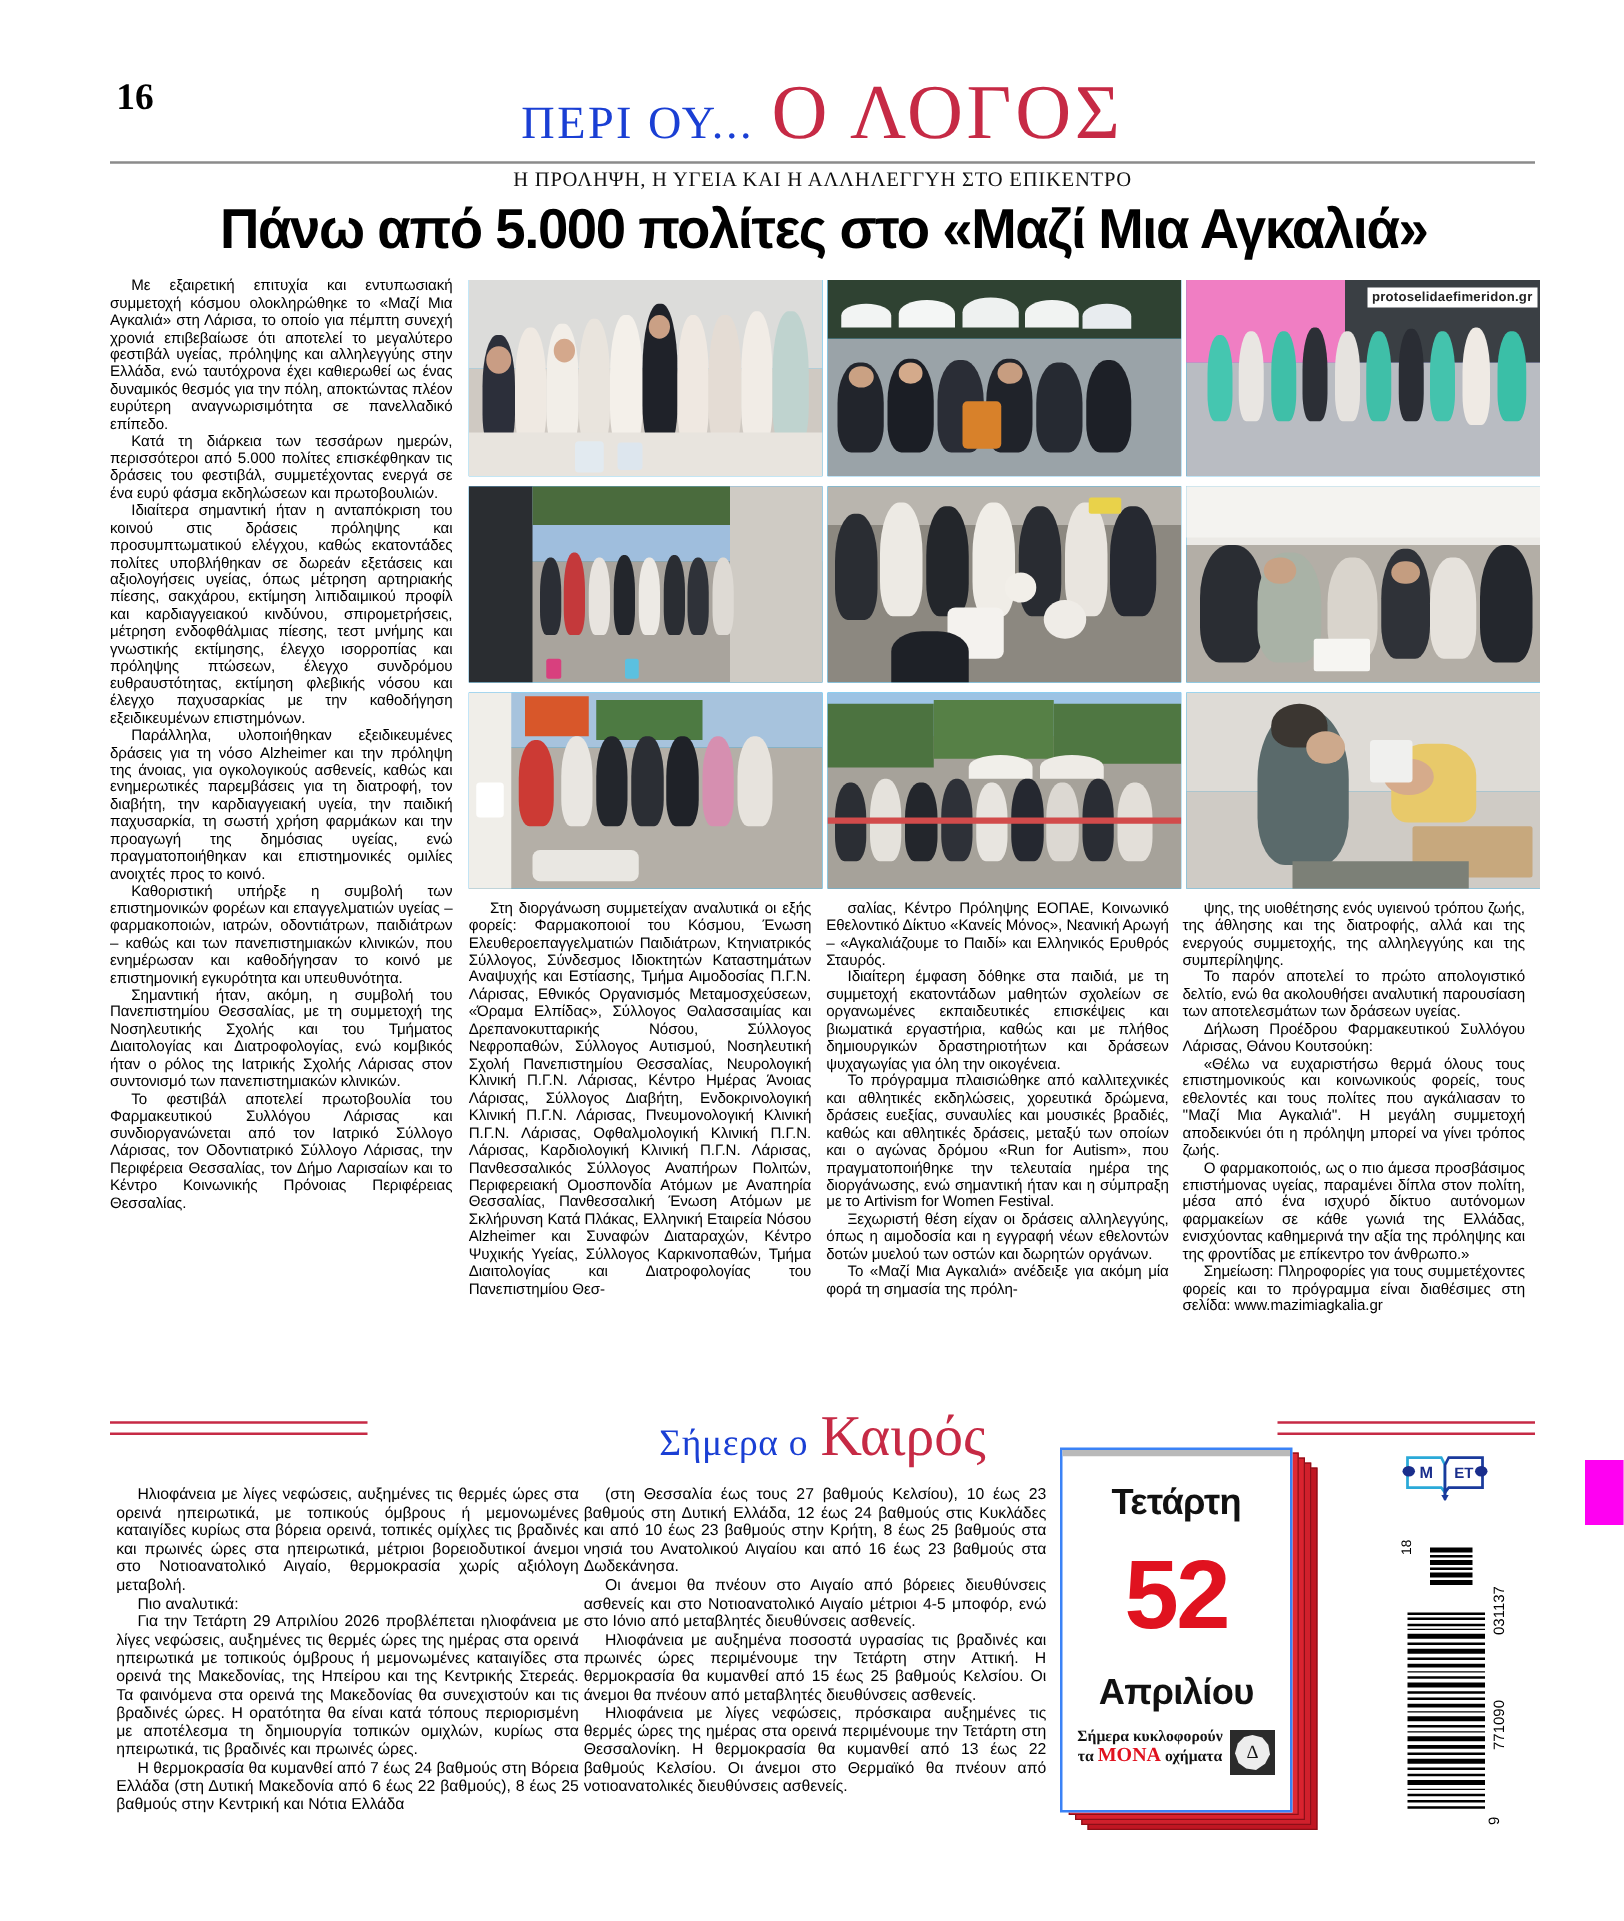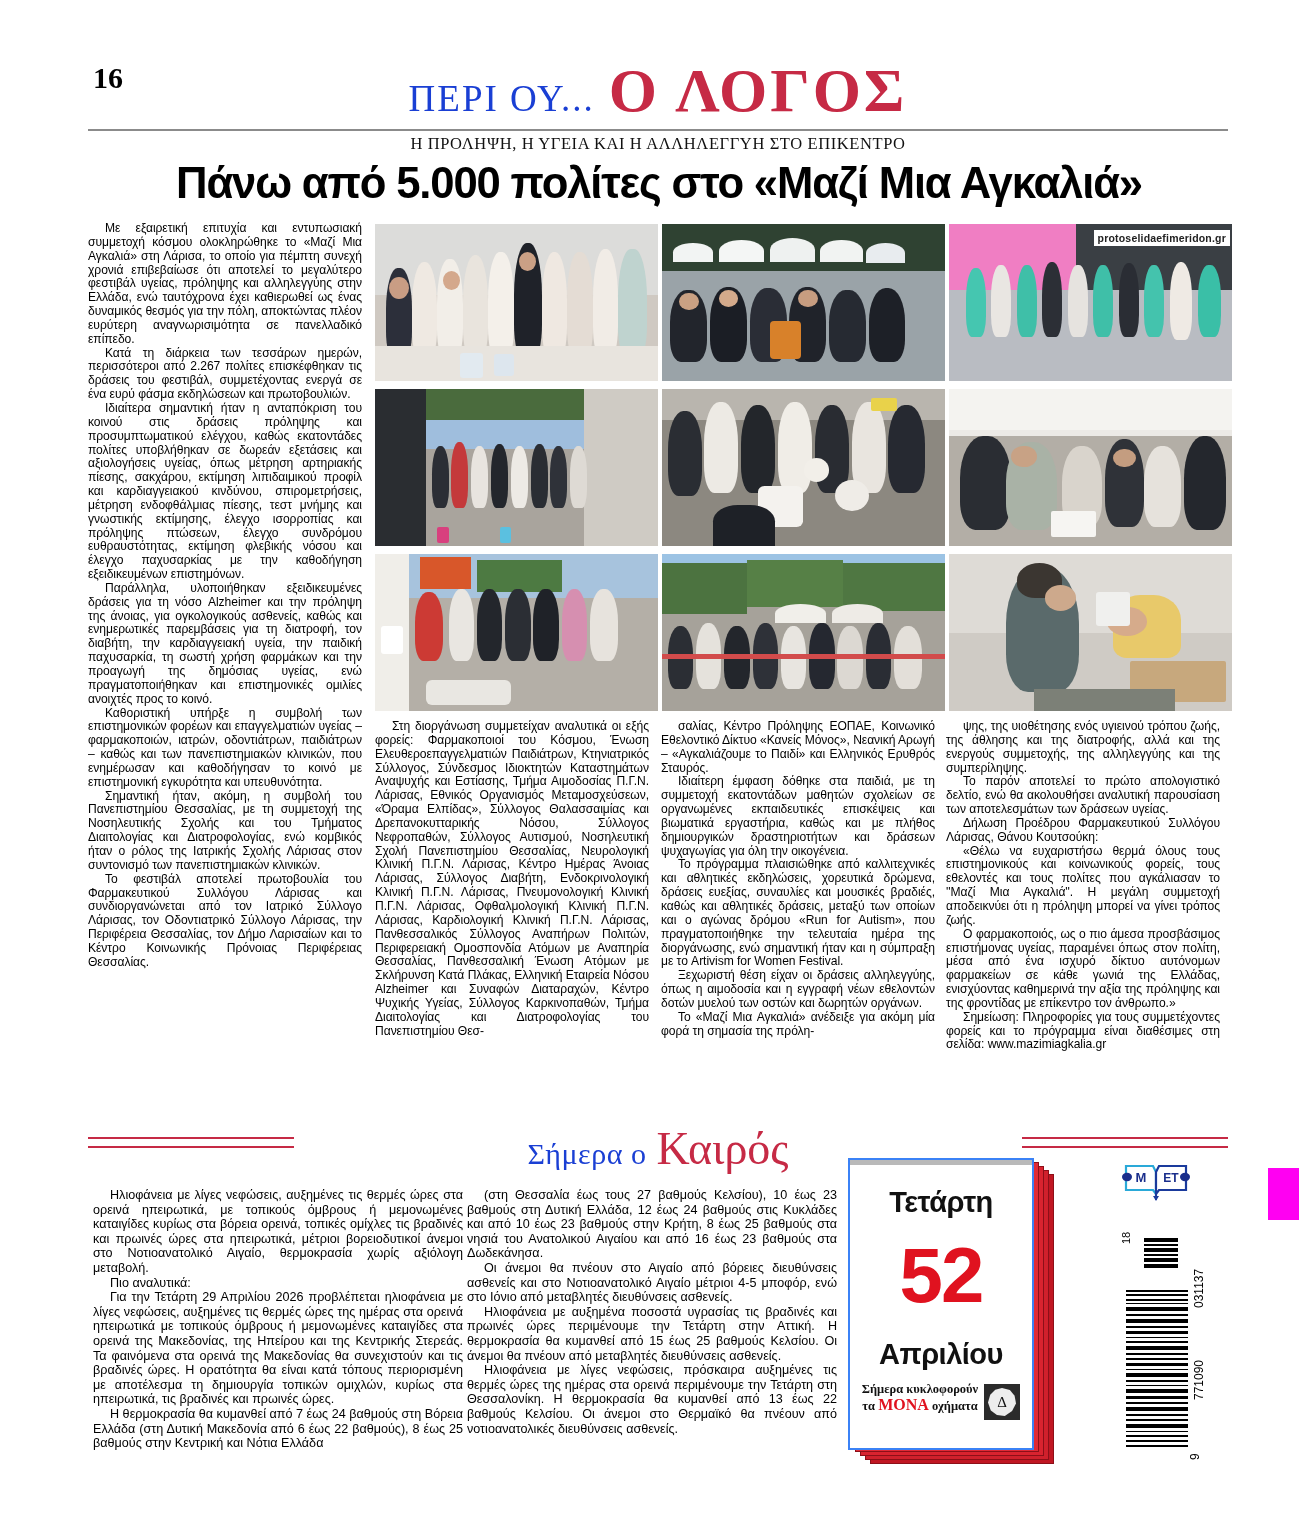--- a/index.html
+++ b/index.html
@@ -25,21 +25,21 @@
     text-align:center;
     font-family:"Liberation Serif", serif;
     white-space:nowrap;
   }
   .logo-peri{
     color:#1a3fd4;font-size:37px;letter-spacing:2px;
     vertical-align:baseline;
   }
   .logo-main{
     color:#c62a45;font-size:62px;letter-spacing:3px;
-    margin-left:14px;vertical-align:baseline;font-weight:bold;
+    margin-left:14px;vertical-align:baseline;
   }
   .rule-under-logo{
     position:absolute;left:0;top:74px;width:1140px;height:0;
     border-top:2px solid #8b8b8b;
   }
 
   
   .kicker{
     position:absolute;left:88px;top:134px;width:1140px;
     text-align:center;
@@ -389,21 +389,21 @@
         <div class="blob" style="left:56%;top:34%;width:14%;height:18%;background:#d6ab8b;border-radius:50%"></div>
         <div class="blob" style="left:52%;top:24%;width:12%;height:22%;background:#f0f0ee;border-radius:3px"></div>
         <div class="blob" style="left:64%;bottom:6%;width:34%;height:26%;background:#c7a87d;border-radius:2px"></div>
         <div class="blob" style="left:30%;bottom:0;width:50%;height:14%;background:#7c8077;border-radius:0"></div>
       </div>
 
     </div>
 
     <div class="col" id="col1">
       <p>Με εξαιρετική επιτυχία και εντυπωσιακή συμμετοχή κόσμου ολοκληρώθηκε το «Μαζί Μια Αγκαλιά» στη Λάρισα, το οποίο για πέμπτη συνεχή χρονιά επιβεβαίωσε ότι αποτελεί το μεγαλύτερο φεστιβάλ υγείας, πρόληψης και αλληλεγγύης στην Ελλάδα, ενώ ταυτόχρονα έχει καθιερωθεί ως ένας δυναμικός θεσμός για την πόλη, αποκτώντας πλέον ευρύτερη αναγνωρισιμότητα σε πανελλαδικό επίπεδο.</p>
-      <p>Κατά τη διάρκεια των τεσσάρων ημερών, περισσότεροι από 2.267 πολίτες επισκέφθηκαν τις δράσεις του φεστιβάλ, συμμετέχοντας ενεργά σε ένα ευρύ φάσμα εκδηλώσεων και πρωτοβουλιών.</p>
+      <p>Κατά τη διάρκεια των τεσσάρων ημερών, περισσότεροι από 5.000 πολίτες επισκέφθηκαν τις δράσεις του φεστιβάλ, συμμετέχοντας ενεργά σε ένα ευρύ φάσμα εκδηλώσεων και πρωτοβουλιών.</p>
       <p>Ιδιαίτερα σημαντική ήταν η ανταπόκριση του κοινού στις δράσεις πρόληψης και προσυμπτωματικού ελέγχου, καθώς εκατοντάδες πολίτες υποβλήθηκαν σε δωρεάν εξετάσεις και αξιολογήσεις υγείας, όπως μέτρηση αρτηριακής πίεσης, σακχάρου, εκτίμηση λιπιδαιμικού προφίλ και καρδιαγγειακού κινδύνου, σπιρομετρήσεις, μέτρηση ενδοφθάλμιας πίεσης, τεστ μνήμης και γνωστικής εκτίμησης, έλεγχο ισορροπίας και πρόληψης πτώσεων, έλεγχο συνδρόμου ευθραυστότητας, εκτίμηση φλεβικής νόσου και έλεγχο παχυσαρκίας με την καθοδήγηση εξειδικευμένων επιστημόνων.</p>
       <p>Παράλληλα, υλοποιήθηκαν εξειδικευμένες δράσεις για τη νόσο Alzheimer και την πρόληψη της άνοιας, για ογκολογικούς ασθενείς, καθώς και ενημερωτικές παρεμβάσεις για τη διατροφή, τον διαβήτη, την καρδιαγγειακή υγεία, την παιδική παχυσαρκία, τη σωστή χρήση φαρμάκων και την προαγωγή της δημόσιας υγείας, ενώ πραγματοποιήθηκαν και επιστημονικές ομιλίες ανοιχτές προς το κοινό.</p>
       <p>Καθοριστική υπήρξε η συμβολή των επιστημονικών φορέων και επαγγελματιών υγείας – φαρμακοποιών, ιατρών, οδοντιάτρων, παιδιάτρων – καθώς και των πανεπιστημιακών κλινικών, που ενημέρωσαν και καθοδήγησαν το κοινό με επιστημονική εγκυρότητα και υπευθυνότητα.</p>
       <p>Σημαντική ήταν, ακόμη, η συμβολή του Πανεπιστημίου Θεσσαλίας, με τη συμμετοχή της Νοσηλευτικής Σχολής και του Τμήματος Διαιτολογίας και Διατροφολογίας, ενώ κομβικός ήταν ο ρόλος της Ιατρικής Σχολής Λάρισας στον συντονισμό των πανεπιστημιακών κλινικών.</p>
       <p>Το φεστιβάλ αποτελεί πρωτοβουλία του Φαρμακευτικού Συλλόγου Λάρισας και συνδιοργανώνεται από τον Ιατρικό Σύλλογο Λάρισας, τον Οδοντιατρικό Σύλλογο Λάρισας, την Περιφέρεια Θεσσαλίας, τον Δήμο Λαρισαίων και το Κέντρο Κοινωνικής Πρόνοιας Περιφέρειας Θεσσαλίας.</p>
     </div>
 
     <div class="col" id="col2" style="top:498px;">
       <p>Στη διοργάνωση συμμετείχαν αναλυτικά οι εξής φορείς: Φαρμακοποιοί του Κόσμου, Ένωση Ελευθεροεπαγγελματιών Παιδιάτρων, Κτηνιατρικός Σύλλογος, Σύνδεσμος Ιδιοκτητών Καταστημάτων Αναψυχής και Εστίασης, Τμήμα Αιμοδοσίας Π.Γ.Ν. Λάρισας, Εθνικός Οργανισμός Μεταμοσχεύσεων, «Όραμα Ελπίδας», Σύλλογος Θαλασσαιμίας και Δρεπανοκυτταρικής Νόσου, Σύλλογος Νεφροπαθών, Σύλλογος Αυτισμού, Νοσηλευτική Σχολή Πανεπιστημίου Θεσσαλίας, Νευρολογική Κλινική Π.Γ.Ν. Λάρισας, Κέντρο Ημέρας Άνοιας Λάρισας, Σύλλογος Διαβήτη, Ενδοκρινολογική Κλινική Π.Γ.Ν. Λάρισας, Πνευμονολογική Κλινική Π.Γ.Ν. Λάρισας, Οφθαλμολογική Κλινική Π.Γ.Ν. Λάρισας, Καρδιολογική Κλινική Π.Γ.Ν. Λάρισας, Πανθεσσαλικός Σύλλογος Αναπήρων Πολιτών, Περιφερειακή Ομοσπονδία Ατόμων με Αναπηρία Θεσσαλίας, Πανθεσσαλική Ένωση Ατόμων με Σκλήρυνση Κατά Πλάκας, Ελληνική Εταιρεία Νόσου Alzheimer και Συναφών Διαταραχών, Κέντρο Ψυχικής Υγείας, Σύλλογος Καρκινοπαθών, Τμήμα Διαιτολογίας και Διατροφολογίας του Πανεπιστημίου Θεσ-</p>
     </div>
@@ -414,21 +414,21 @@
       <p>Το πρόγραμμα πλαισιώθηκε από καλλιτεχνικές και αθλητικές εκδηλώσεις, χορευτικά δρώμενα, δράσεις ευεξίας, συναυλίες και μουσικές βραδιές, καθώς και αθλητικές δράσεις, μεταξύ των οποίων και ο αγώνας δρόμου «Run for Autism», που πραγματοποιήθηκε την τελευταία ημέρα της διοργάνωσης, ενώ σημαντική ήταν και η σύμπραξη με το Artivism for Women Festival.</p>
       <p>Ξεχωριστή θέση είχαν οι δράσεις αλληλεγγύης, όπως η αιμοδοσία και η εγγραφή νέων εθελοντών δοτών μυελού των οστών και δωρητών οργάνων.</p>
       <p>Το «Μαζί Μια Αγκαλιά» ανέδειξε για ακόμη μία φορά τη σημασία της πρόλη-</p>
     </div>
 
     <div class="col" id="col4" style="top:498px;">
       <p>ψης, της υιοθέτησης ενός υγιεινού τρόπου ζωής, της άθλησης και της διατροφής, αλλά και της ενεργούς συμμετοχής, της αλληλεγγύης και της συμπερίληψης.</p>
       <p>Το παρόν αποτελεί το πρώτο απολογιστικό δελτίο, ενώ θα ακολουθήσει αναλυτική παρουσίαση των αποτελεσμάτων των δράσεων υγείας.</p>
       <p>Δήλωση Προέδρου Φαρμακευτικού Συλλόγου Λάρισας, Θάνου Κουτσούκη:</p>
       <p>«Θέλω να ευχαριστήσω θερμά όλους τους επιστημονικούς και κοινωνικούς φορείς, τους εθελοντές και τους πολίτες που αγκάλιασαν το ''Μαζί Μια Αγκαλιά''. Η μεγάλη συμμετοχή αποδεικνύει ότι η πρόληψη μπορεί να γίνει τρόπος ζωής.</p>
-      <p>Ο φαρμακοποιός, ως ο πιο άμεσα προσβάσιμος επιστήμονας υγείας, παραμένει όπως στον πολίτη, μέσα από ένα ισχυρό δίκτυο αυτόνομων φαρμακείων σε κάθε γωνιά της Ελλάδας, ενισχύοντας καθημερινά την αξία της πρόληψης και της φροντίδας με επίκεντρο τον άνθρωπο.»</p>
+      <p>Ο φαρμακοποιός, ως ο πιο άμεσα προσβάσιμος επιστήμονας υγείας, παραμένει δίπλα στον πολίτη, μέσα από ένα ισχυρό δίκτυο αυτόνομων φαρμακείων σε κάθε γωνιά της Ελλάδας, ενισχύοντας καθημερινά την αξία της πρόληψης και της φροντίδας με επίκεντρο τον άνθρωπο.»</p>
       <p>Σημείωση: Πληροφορίες για τους συμμετέχοντες φορείς και το πρόγραμμα είναι διαθέσιμες στη σελίδα: www.mazimiagkalia.gr</p>
     </div>
   </div>
 
   <div class="weather-head">
     <div class="wh-line l1"></div>
     <div class="wh-line l2"></div>
     <div class="wh-line r1"></div>
     <div class="wh-line r2"></div>
     <div class="wh-center">

